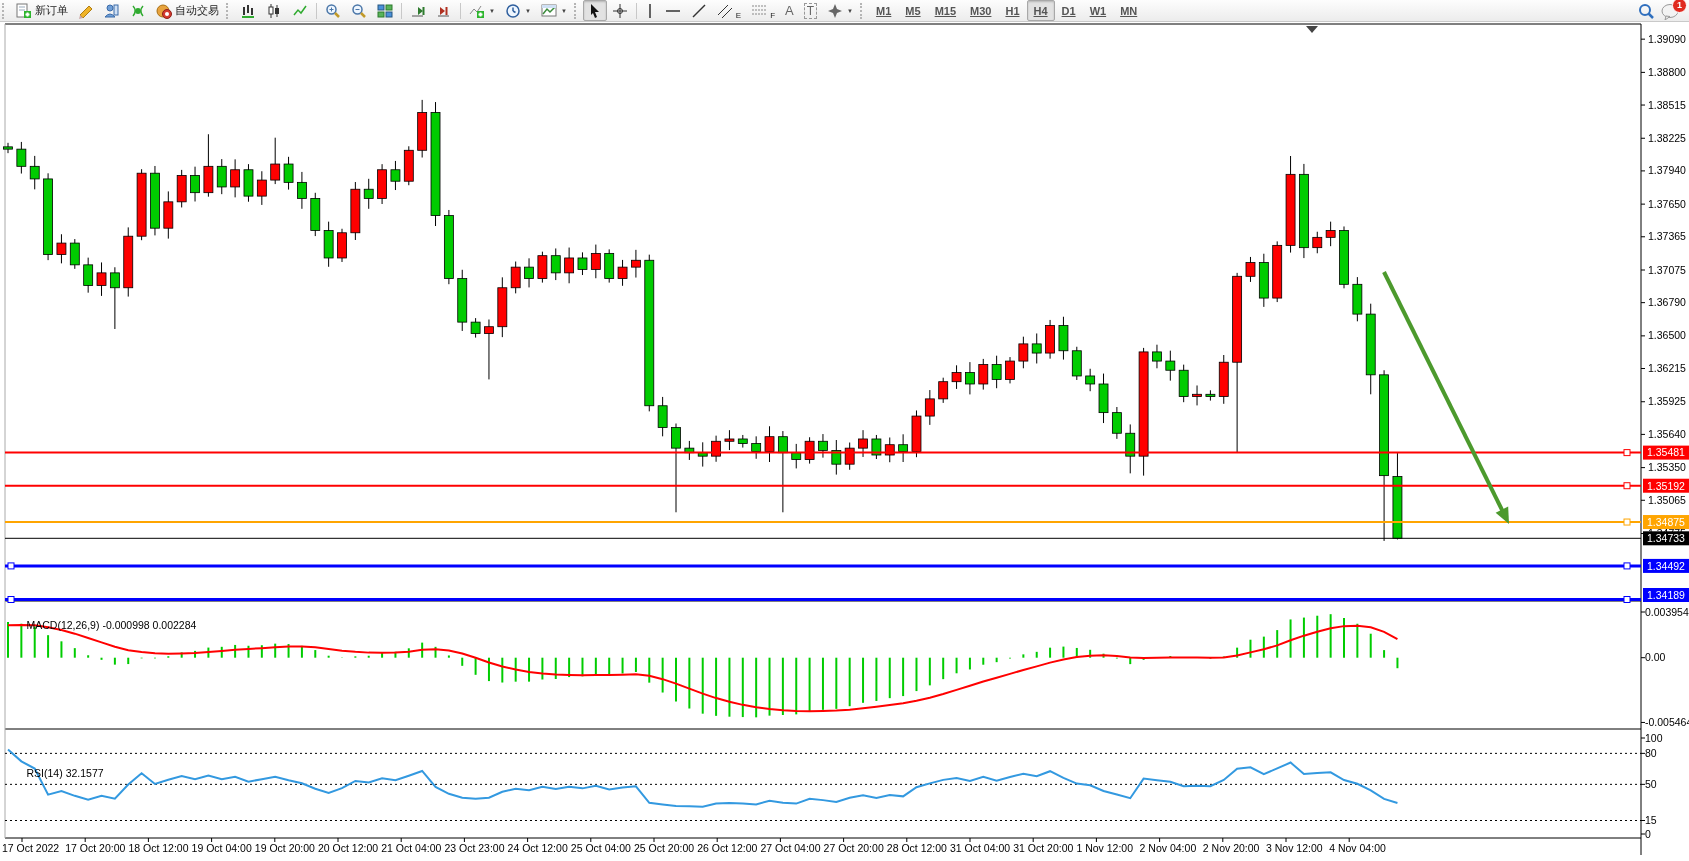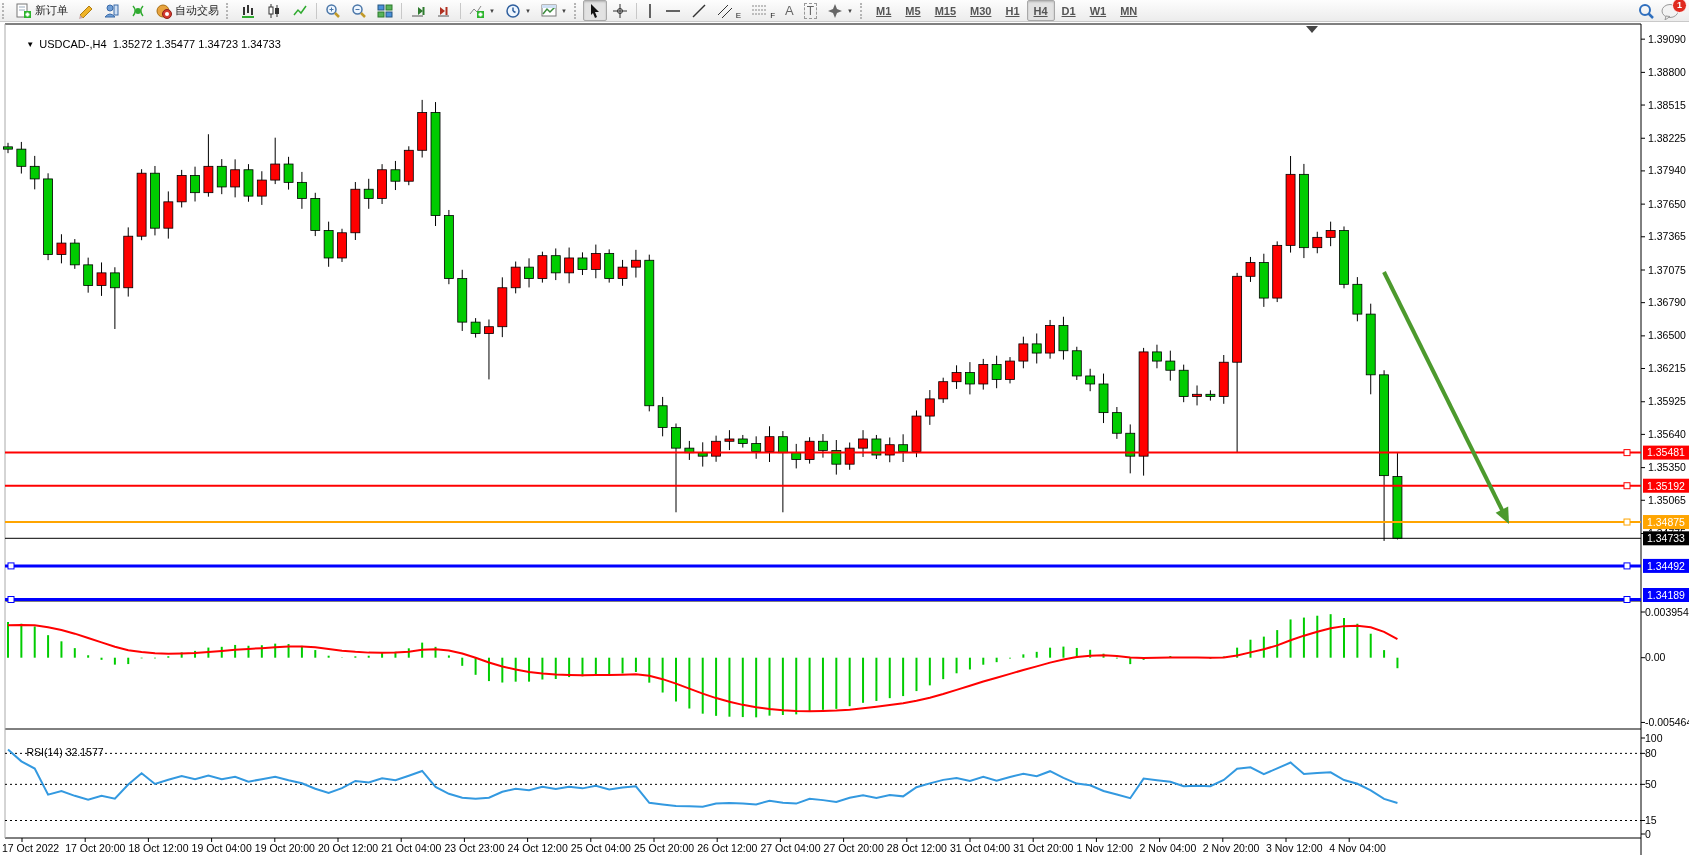--- a/index.html
+++ b/index.html
@@ -16,21 +16,21 @@
   .tf{padding:0 6px;font-weight:bold;color:#555;text-decoration:underline;}
   #tb-right{margin-left:auto;display:flex;align-items:center;padding-right:8px;gap:6px;}
   .badge{position:absolute;top:-4px;right:-6px;background:#e02b20;color:#fff;border-radius:50%;width:13px;height:13px;font-size:9px;line-height:13px;text-align:center;font-weight:bold;border:1px solid #fff;}
   
   #chartwrap{position:absolute;left:0;top:22px;width:1689px;height:839px;background:#fff;}
   #chartsvg{position:absolute;left:0;top:0;}
   .overlay-label{position:absolute;font-size:11px;color:#000;white-space:pre;}
   #title-line{left:8px;top:4px;}
   #title-line .tri{font-size:8px;vertical-align:1px;margin-right:5px;}
   #macd-label{left:9px;top:585px;font-size:10.5px;}
-  #rsi-label{left:9px;top:712px;font-size:10.5px;}
+  #rsi-label{left:9px;top:733px;font-size:10.5px;}
 </style>
 </head>
 <body>
 
 <div id="app">
 
   <div id="toolbar">
     <div class="tb-grip"></div>
 
     <div class="tb-btn">
@@ -794,20 +794,20 @@
           <line x1="1159.6000000000001" y1="816" x2="1159.6000000000001" y2="820" stroke="#000"></line>
           <text x="1139.6000000000001" y="830" fill="#000" font-size="10.5" text-anchor="start" font-family="&quot;Liberation Sans&quot;,&quot;DejaVu Sans&quot;,sans-serif">2 Nov 04:00</text>
           <line x1="1222.8" y1="816" x2="1222.8" y2="820" stroke="#000"></line>
           <text x="1202.8" y="830" fill="#000" font-size="10.5" text-anchor="start" font-family="&quot;Liberation Sans&quot;,&quot;DejaVu Sans&quot;,sans-serif">2 Nov 20:00</text>
           <line x1="1286" y1="816" x2="1286" y2="820" stroke="#000"></line>
           <text x="1266" y="830" fill="#000" font-size="10.5" text-anchor="start" font-family="&quot;Liberation Sans&quot;,&quot;DejaVu Sans&quot;,sans-serif">3 Nov 12:00</text>
           <line x1="1349.2" y1="816" x2="1349.2" y2="820" stroke="#000"></line>
           <text x="1329.2" y="830" fill="#000" font-size="10.5" text-anchor="start" font-family="&quot;Liberation Sans&quot;,&quot;DejaVu Sans&quot;,sans-serif">4 Nov 04:00</text>
         </g>
       </svg>
-    <div class="overlay-label" id="title-line">
-      <span class="tri">▼</span><span>USDCAD-,H4</span><span>  </span><span>1.35272 1.35477 1.34723 1.34733</span>
+    <div class="overlay-label" id="macd-label">
+      <span>MACD(12,26,9)</span><span> </span><span>-0.000998 0.002284</span>
     </div>
     <div class="overlay-label" id="rsi-label">
       <span>RSI(14)</span><span> </span><span>32.1577</span>
     </div>
   </div>
 </div>
 
 </body></html>

